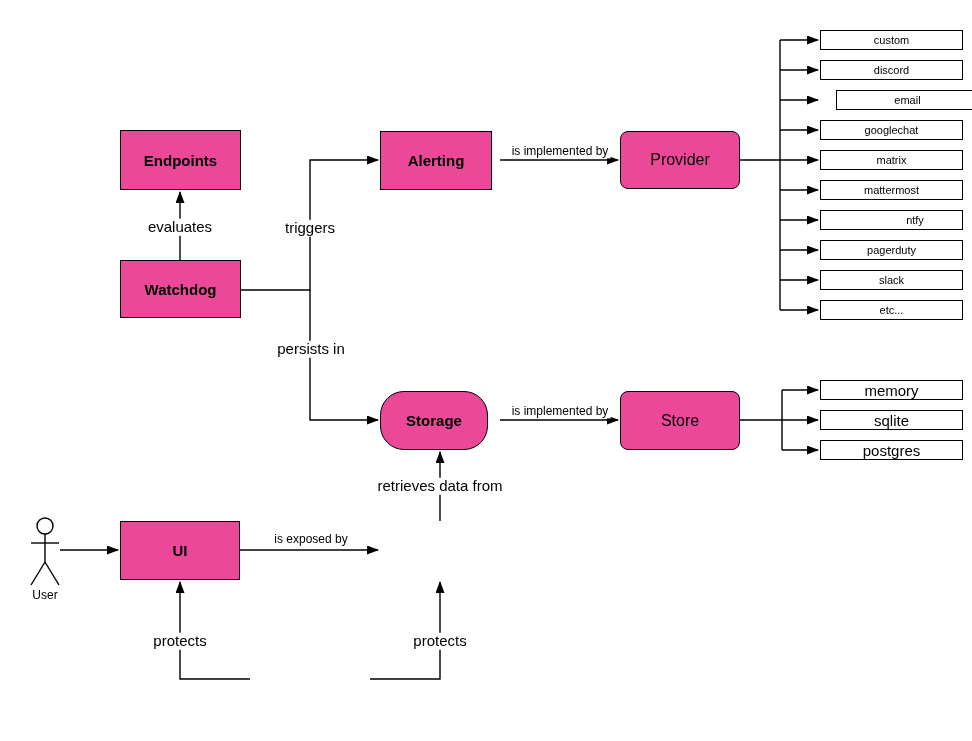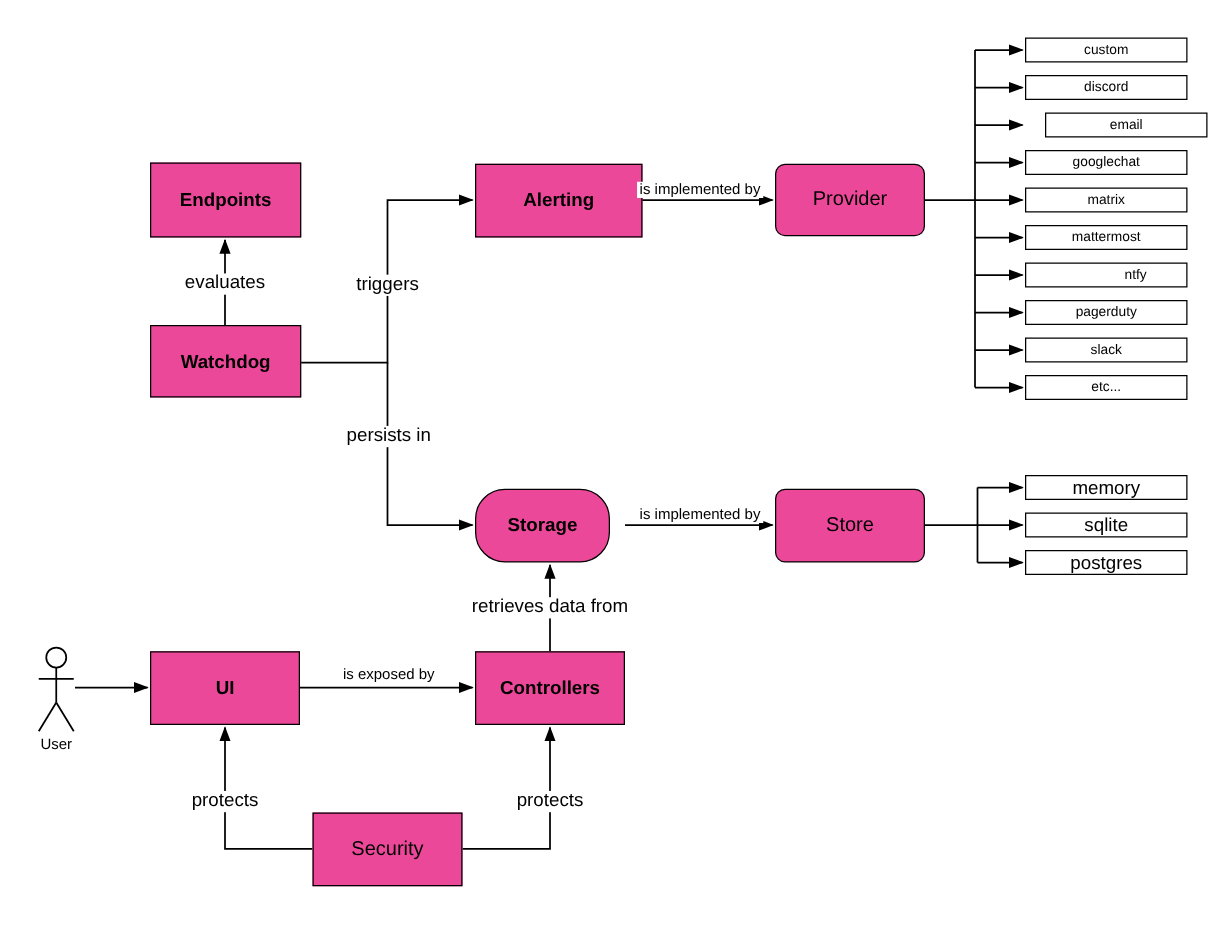--- a/index.html
+++ b/index.html
@@ -26,21 +26,21 @@
   }
   .node.bold { font-weight: bold; }
   .node.pill { border-radius: 8px; font-size: 16px; }
   .node.plain { font-size: 16px; }
   .opt {
     position: absolute;
     box-sizing: border-box;
     border: 1.5px solid #000000;
     background: #ffffff;
     left: 820px;
-    width: 130px;
+    width: 143px;
     height: 20px;
     display: flex;
     align-items: center;
     justify-content: center;
     font-size: 11px;
   }
   .opt.big { font-size: 15px; }
   .elabel {
     position: absolute;
     transform: translate(-50%, -50%);
@@ -110,27 +110,25 @@
         <path d="M45,534 L45,562"></path>
         <path d="M31,543 L59,543"></path>
         <path d="M45,562 L31,585"></path>
         <path d="M45,562 L59,585"></path>
       </g>
     </g>
   </svg>
 
   <div class="node bold" style="left:120px; top:130px; width:121px; height:60px;">Endpoints</div>
   <div class="node bold" style="left:120px; top:260px; width:121px; height:58px;">Watchdog</div>
-  <div class="node bold" style="left:380px; top:131px; width:134px; height:59px;">Alerting</div>
+  <div class="node bold" style="left:380px; top:131px; width:112px; height:59px;">Alerting</div>
   <div class="node pill" style="left:620px; top:131px; width:120px; height:58px;">Provider</div>
   <div class="node bold" style="left:380px; top:391px; width:108px; height:59px;border-radius:24px;">Storage</div>
   <div class="node pill" style="left:620px; top:391px; width:120px; height:59px;">Store</div>
   <div class="node bold" style="left:120px; top:521px; width:120px; height:59px;">UI</div>
-  <div class="node bold" style="left:380px; top:521px; width:120px; height:59px;">Controllers</div>
-  <div class="node plain" style="left:250px; top:650px; width:120px; height:59px;">Security</div>
 
   <div class="opt" style="top:30px;">custom</div>
   <div class="opt" style="top:60px;">discord</div>
   <div class="opt" style="top:90px;margin-left:16px;">email</div>
   <div class="opt" style="top:120px;">googlechat</div>
   <div class="opt" style="top:150px;">matrix</div>
   <div class="opt" style="top:180px;">mattermost</div>
   <div class="opt" style="top:210px;padding-left:47px;">ntfy</div>
   <div class="opt" style="top:240px;">pagerduty</div>
   <div class="opt" style="top:270px;">slack</div>

